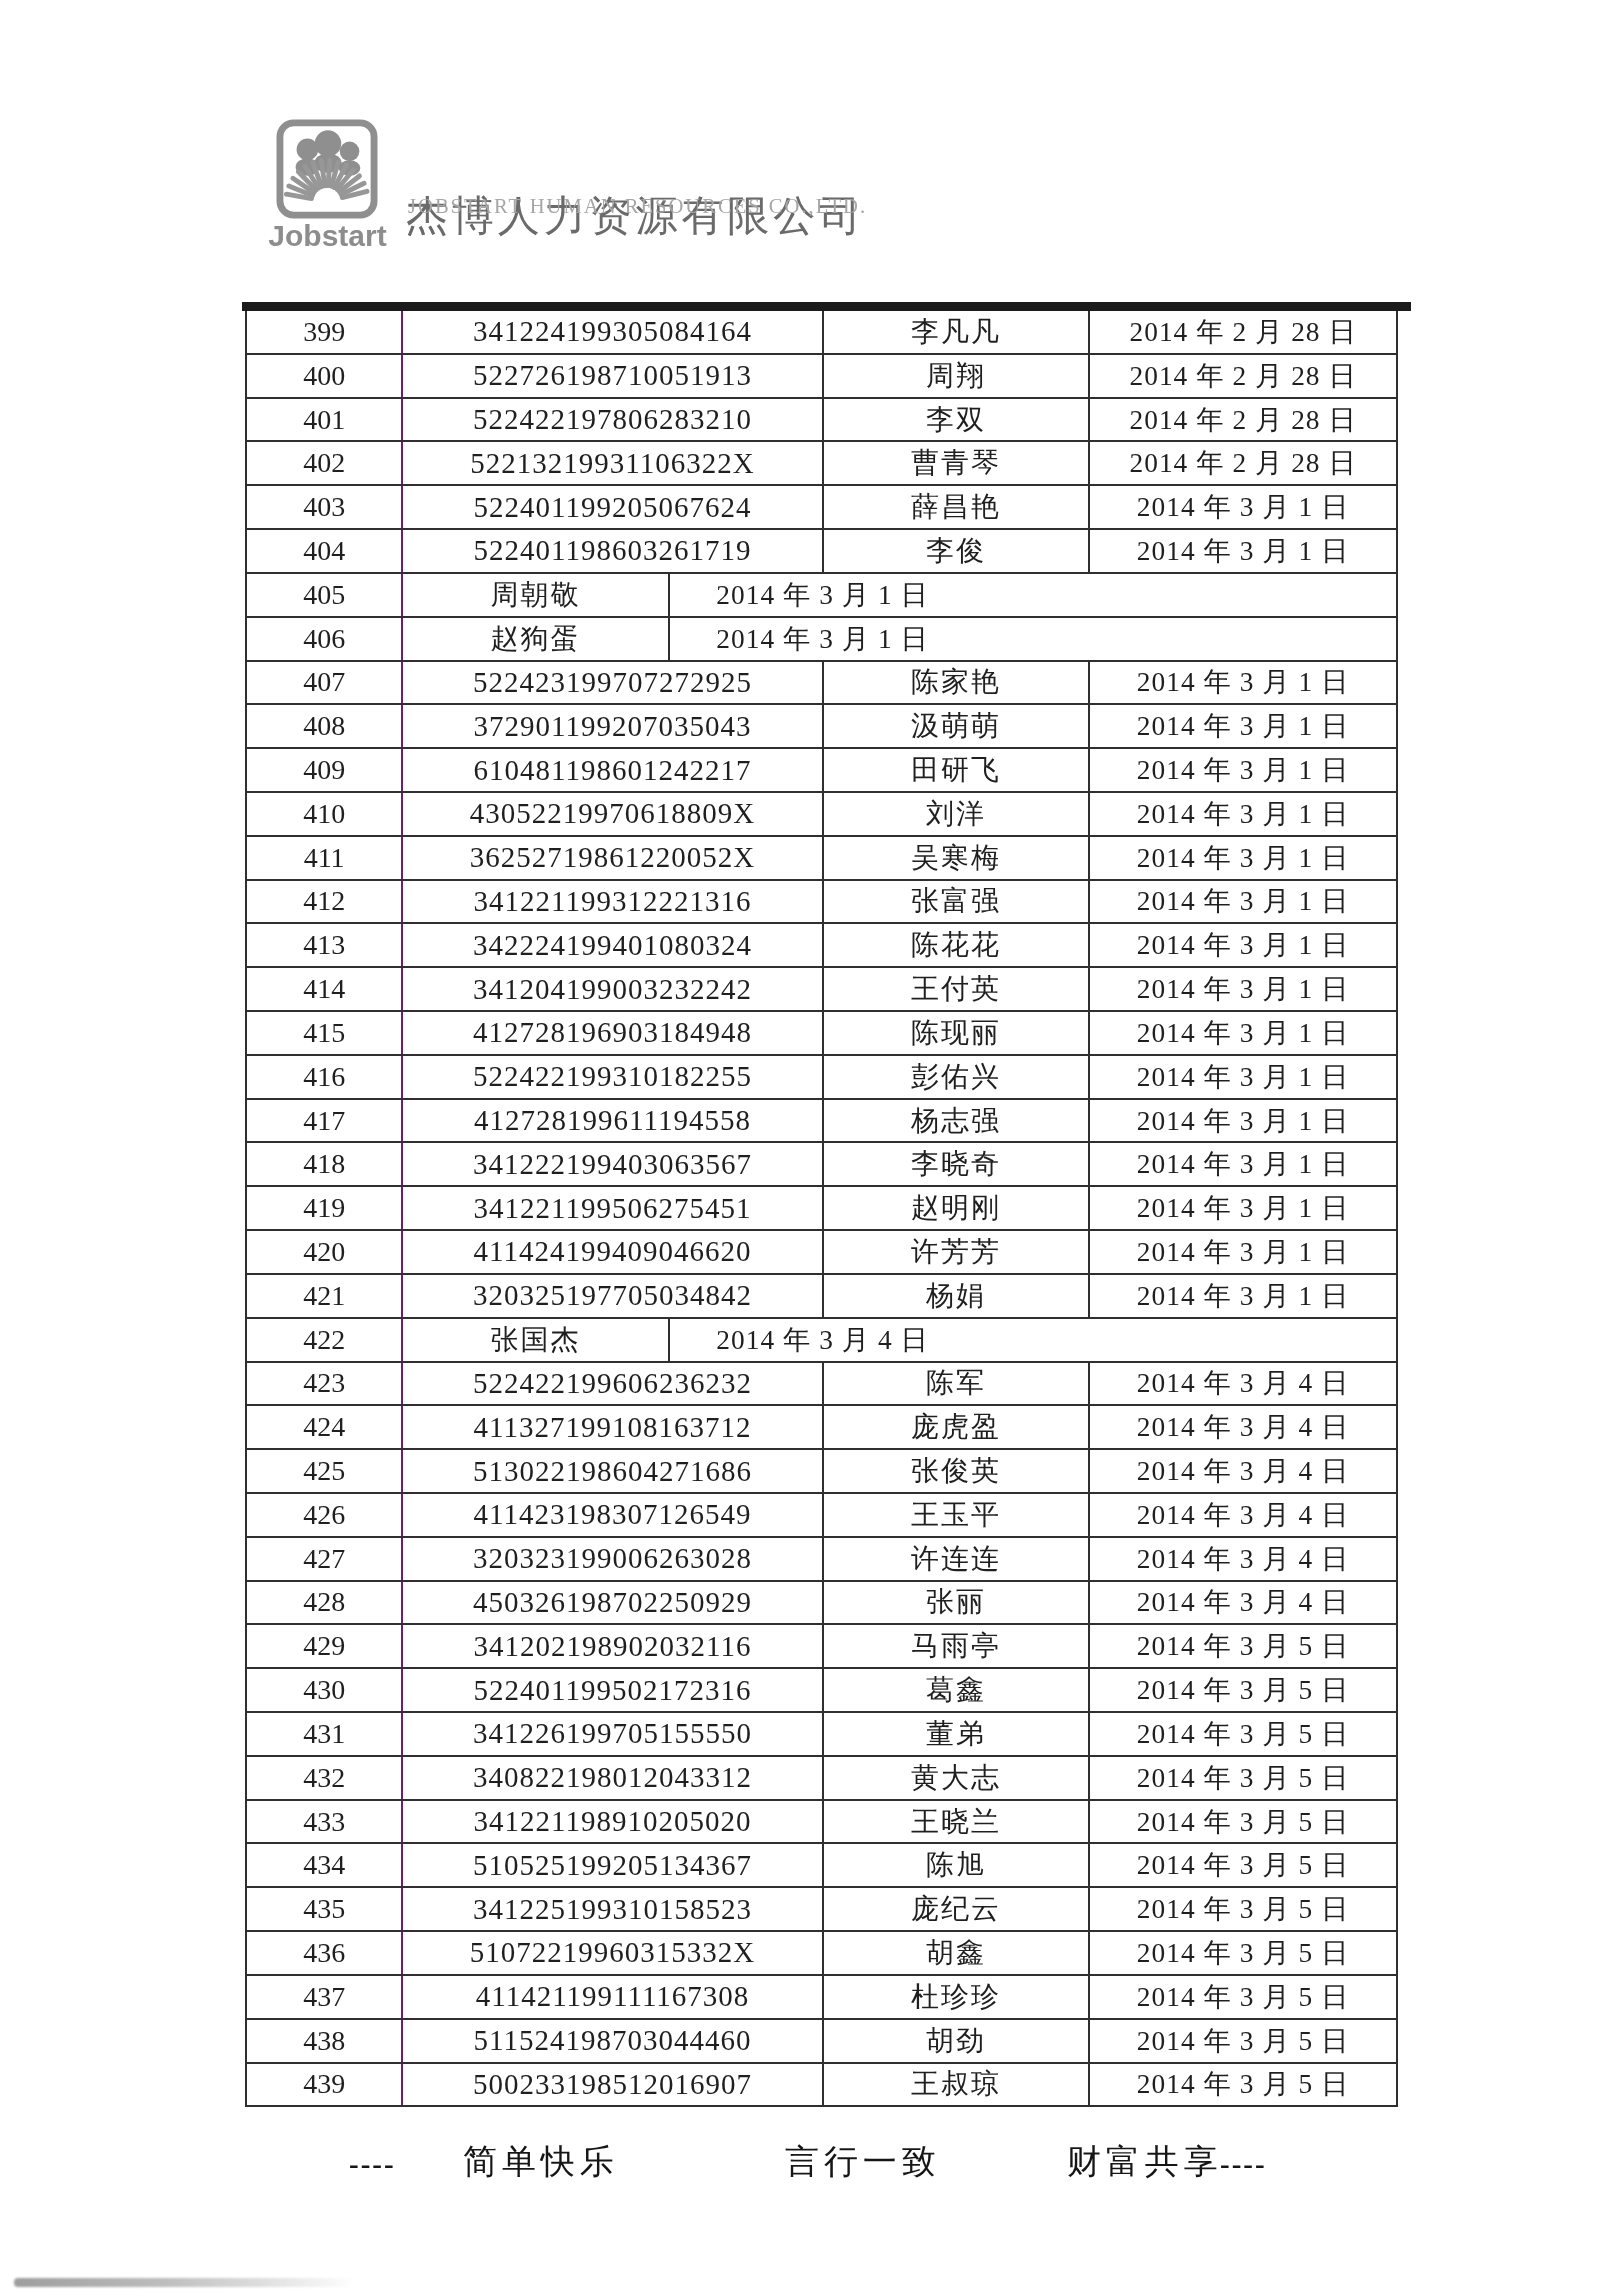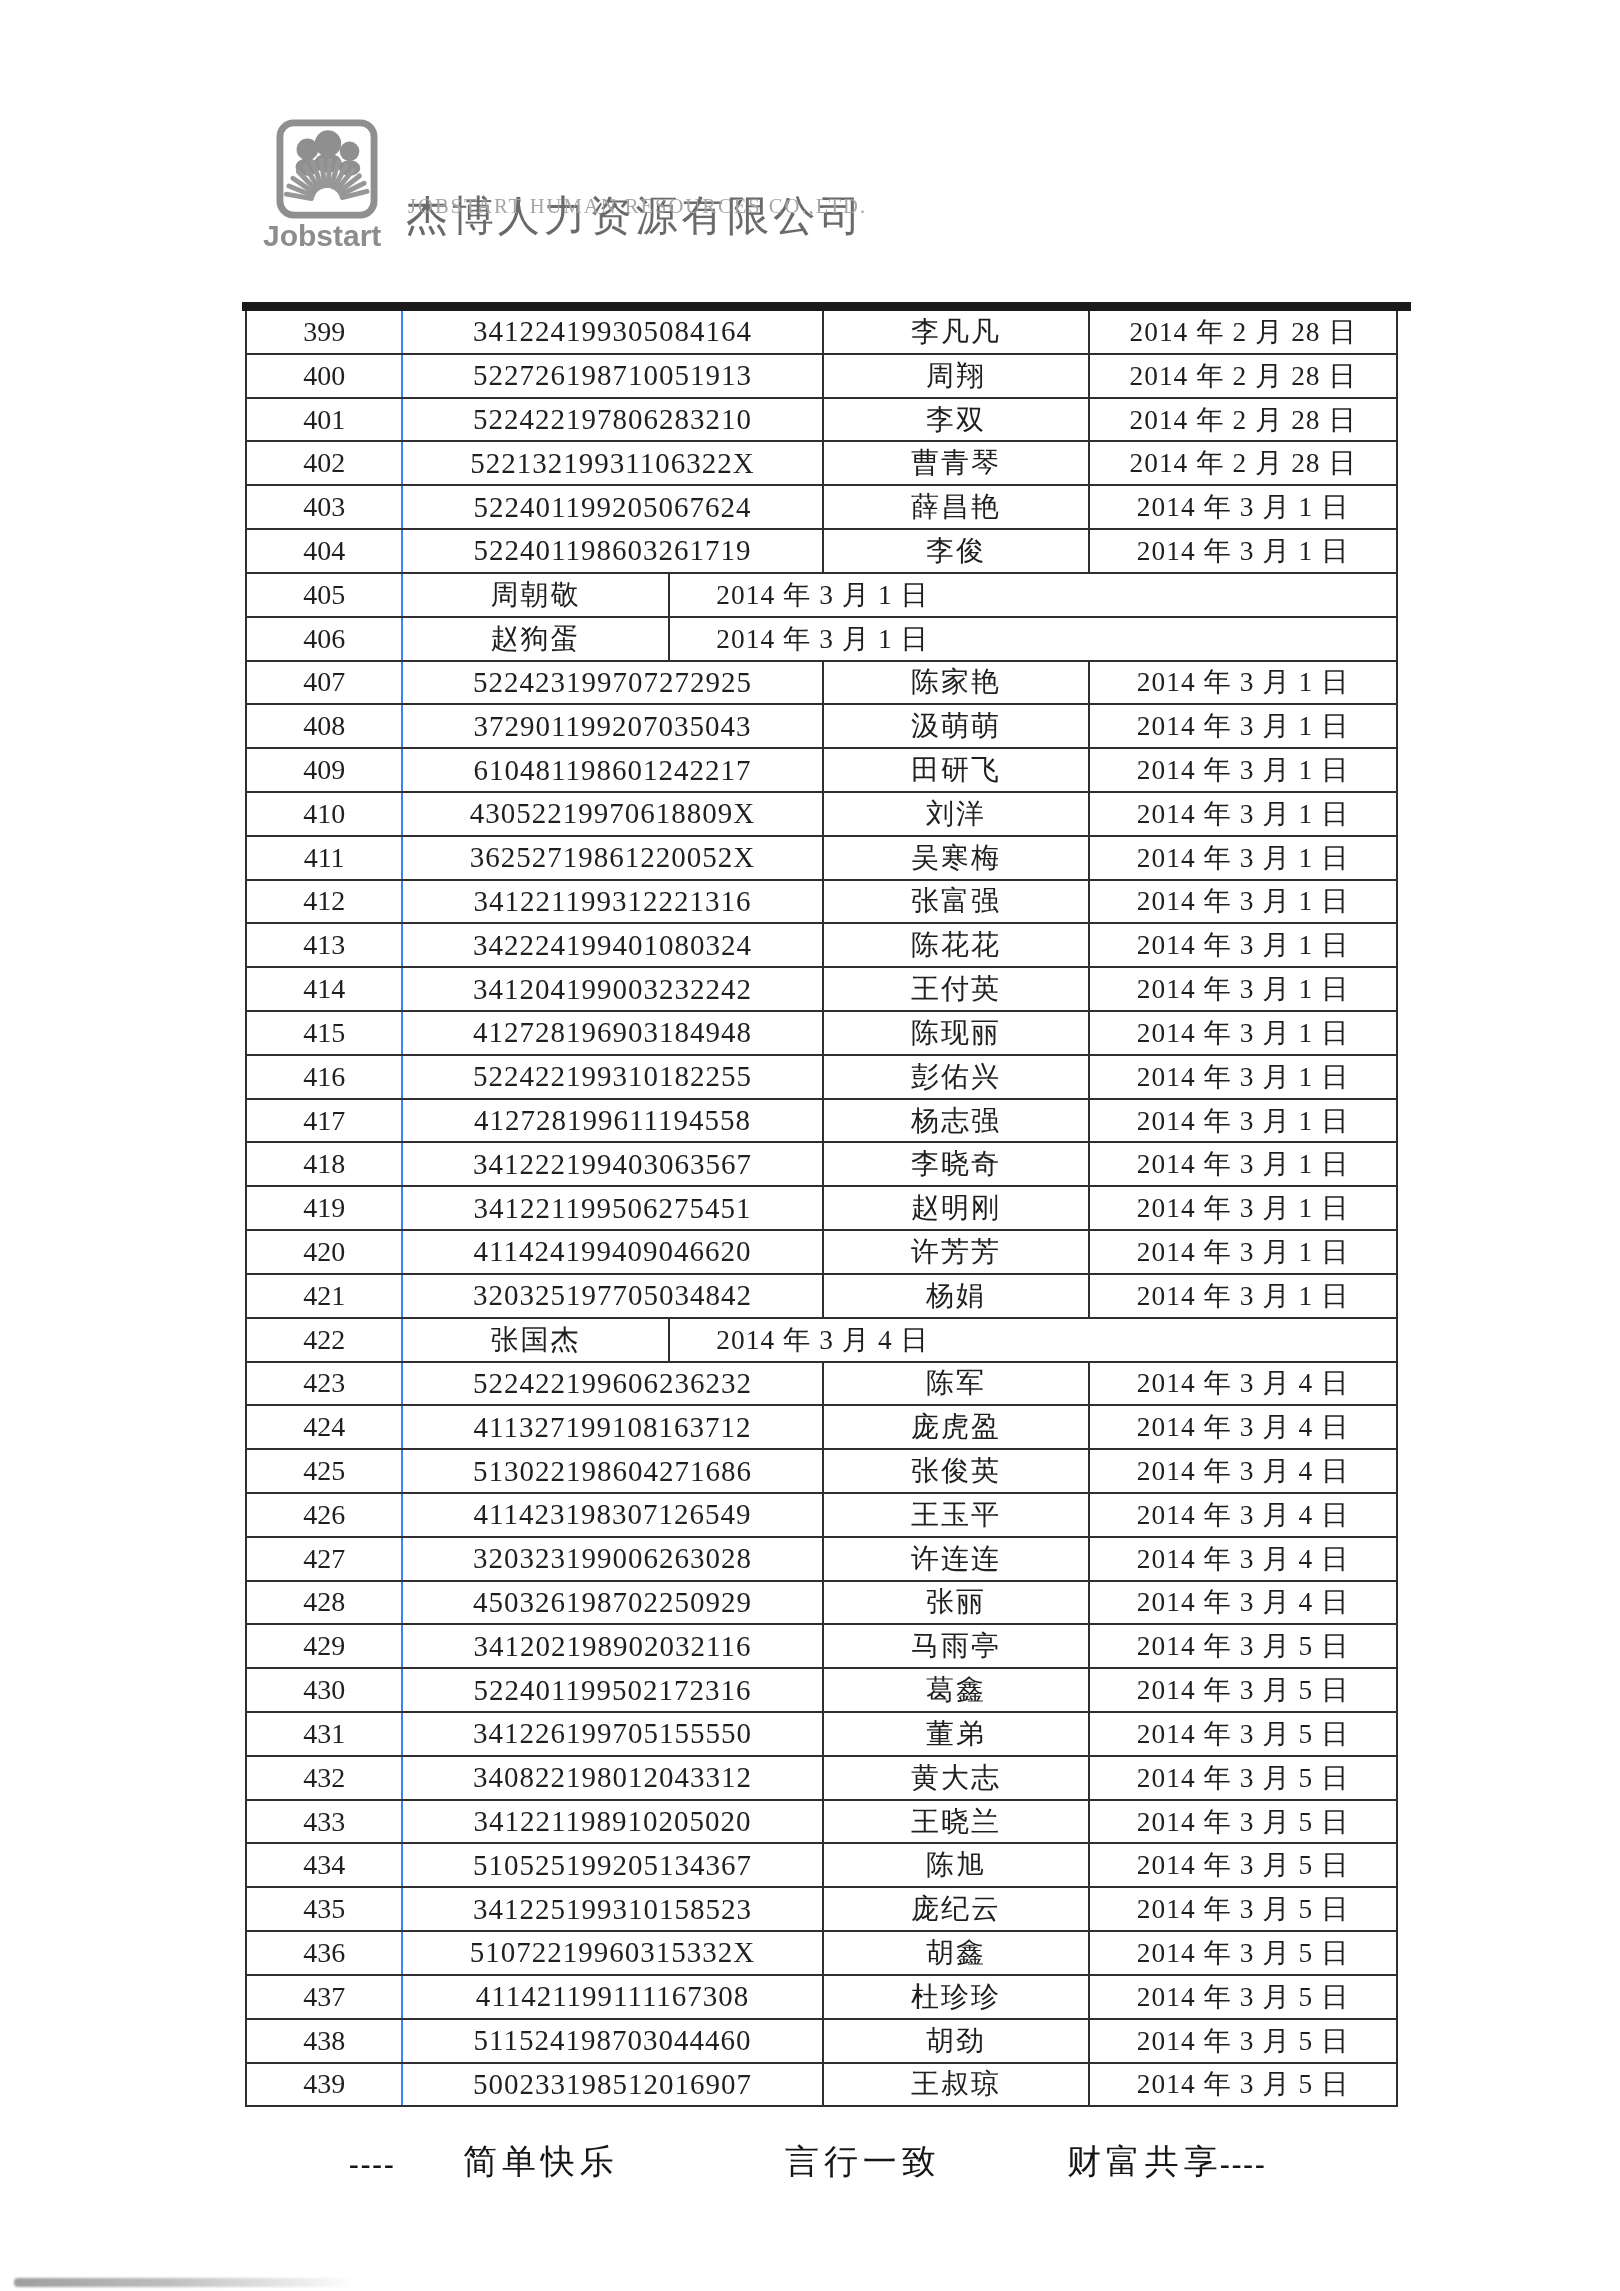--- a/index.html
+++ b/index.html
@@ -8,20 +8,21 @@
     width:1620px;height:2292px;
     background:#ffffff;
     overflow:hidden;
     font-family:"Liberation Serif","DejaVu Serif",serif;
     color:#1f1f1f;
   }
   
   .logo-box{position:absolute;left:276px;top:119px;width:102px;height:100px;}
   .brand{
     position:absolute;left:263px;top:219px;width:129px;
+    text-align:center;
     font-family:"Liberation Sans","DejaVu Sans",sans-serif;
     font-weight:bold;font-size:30px;color:#8d8d8d;letter-spacing:0px;
   }
   .cname{
     position:absolute;left:406px;top:148px;
     font-family:"Liberation Serif","DejaVu Serif",serif;
     font-size:42px;color:#6a6a6a;letter-spacing:3.9px;white-space:nowrap;margin-top:40px;
   }
   .ename{
     position:absolute;left:408px;top:195px;
@@ -37,21 +38,21 @@
     position:absolute;left:245px;top:311px;width:1153px;height:1796px;
     display:flex;flex-direction:column;
     border-left:2px solid #2f2f2f;border-right:2px solid #2f2f2f;
     box-sizing:border-box;
   }
   .row{flex:1;display:flex;border-bottom:2px solid #2f2f2f;box-sizing:border-box;}
   .cell{
     display:flex;align-items:center;justify-content:center;
     box-sizing:border-box;white-space:nowrap;
   }
-  .c-no{width:13.6%;border-right:2px solid #3b82f6;font-size:28px;}
+  .c-no{width:13.6%;border-right:2px solid #701a75;font-size:28px;}
   .c-id{width:36.6%;border-right:2px solid #2f2f2f;font-size:29px;letter-spacing:1px;}
   .c-name{
     width:23.2%;border-right:2px solid #2f2f2f;font-size:28px;letter-spacing:2px;
     font-family:"DejaVu Sans","Liberation Sans",sans-serif;
   }
   .c-date{width:26.6%;font-size:27.4px;letter-spacing:1px;}
   
   .footer-item{position:absolute;top:2139px;font-size:34px;color:#161616;letter-spacing:4.9px;white-space:nowrap;margin-left:28px;}
   .dash{position:absolute;top:2148px;font-size:29px;color:#161616;letter-spacing:2px;font-weight:bold;}
   .d-left{left:349px;}

